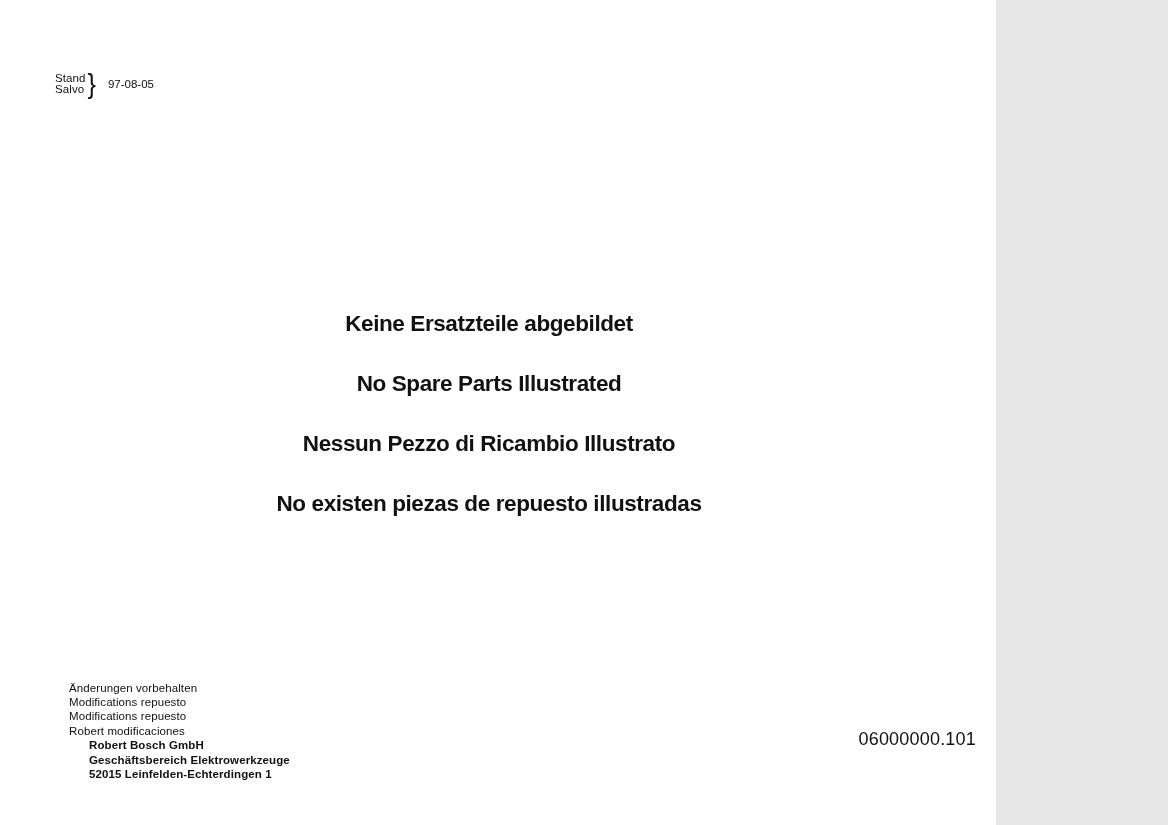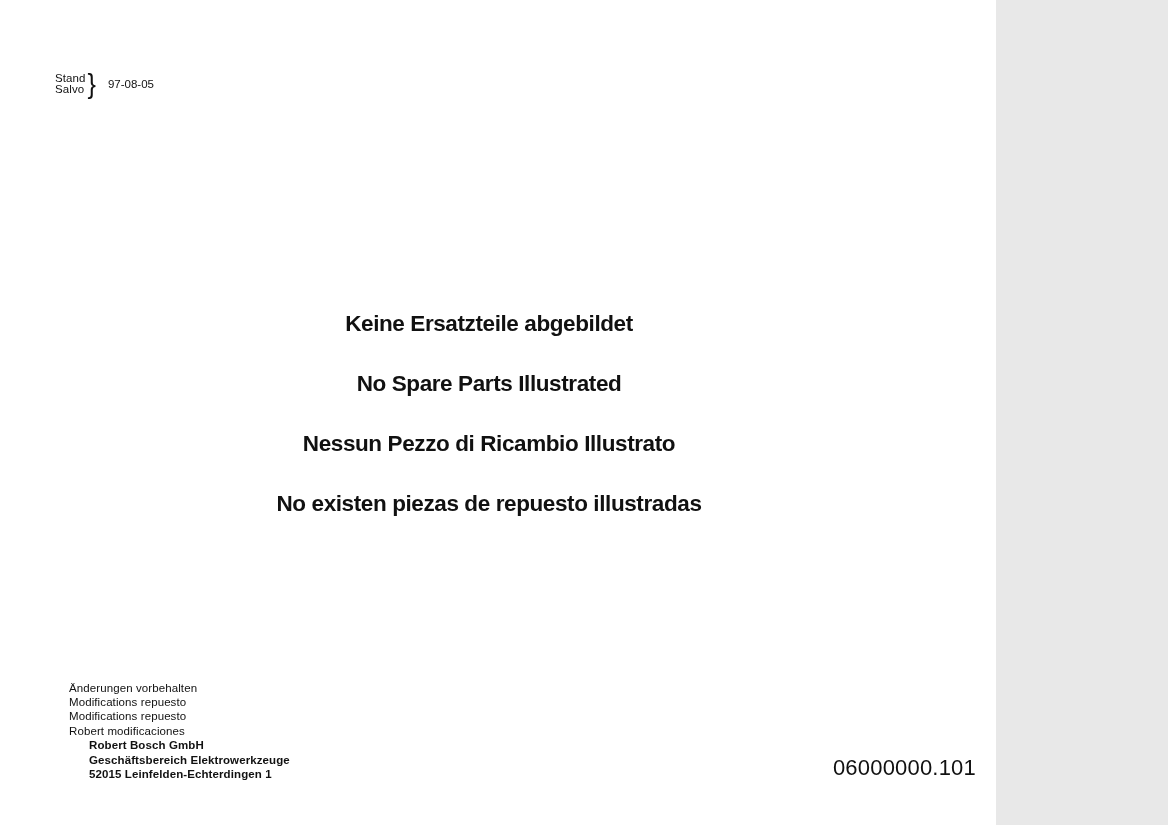--- a/index.html
+++ b/index.html
@@ -75,22 +75,22 @@
     font-weight: bold;
     line-height: 14.8px;
     letter-spacing: 0.1px;
     padding-left: 20px;
   }
 
   
   .doc-number {
     position: absolute;
     right: 20px;
-    top: 755px;
-    font-size: 22px;
+    top: 729px;
+    font-size: 18px;
     letter-spacing: 0.2px;
   }
 </style>
 </head>
 <body>
 
 <div class="page">
 
   <div class="issue-block">
     <div class="issue-labels">

